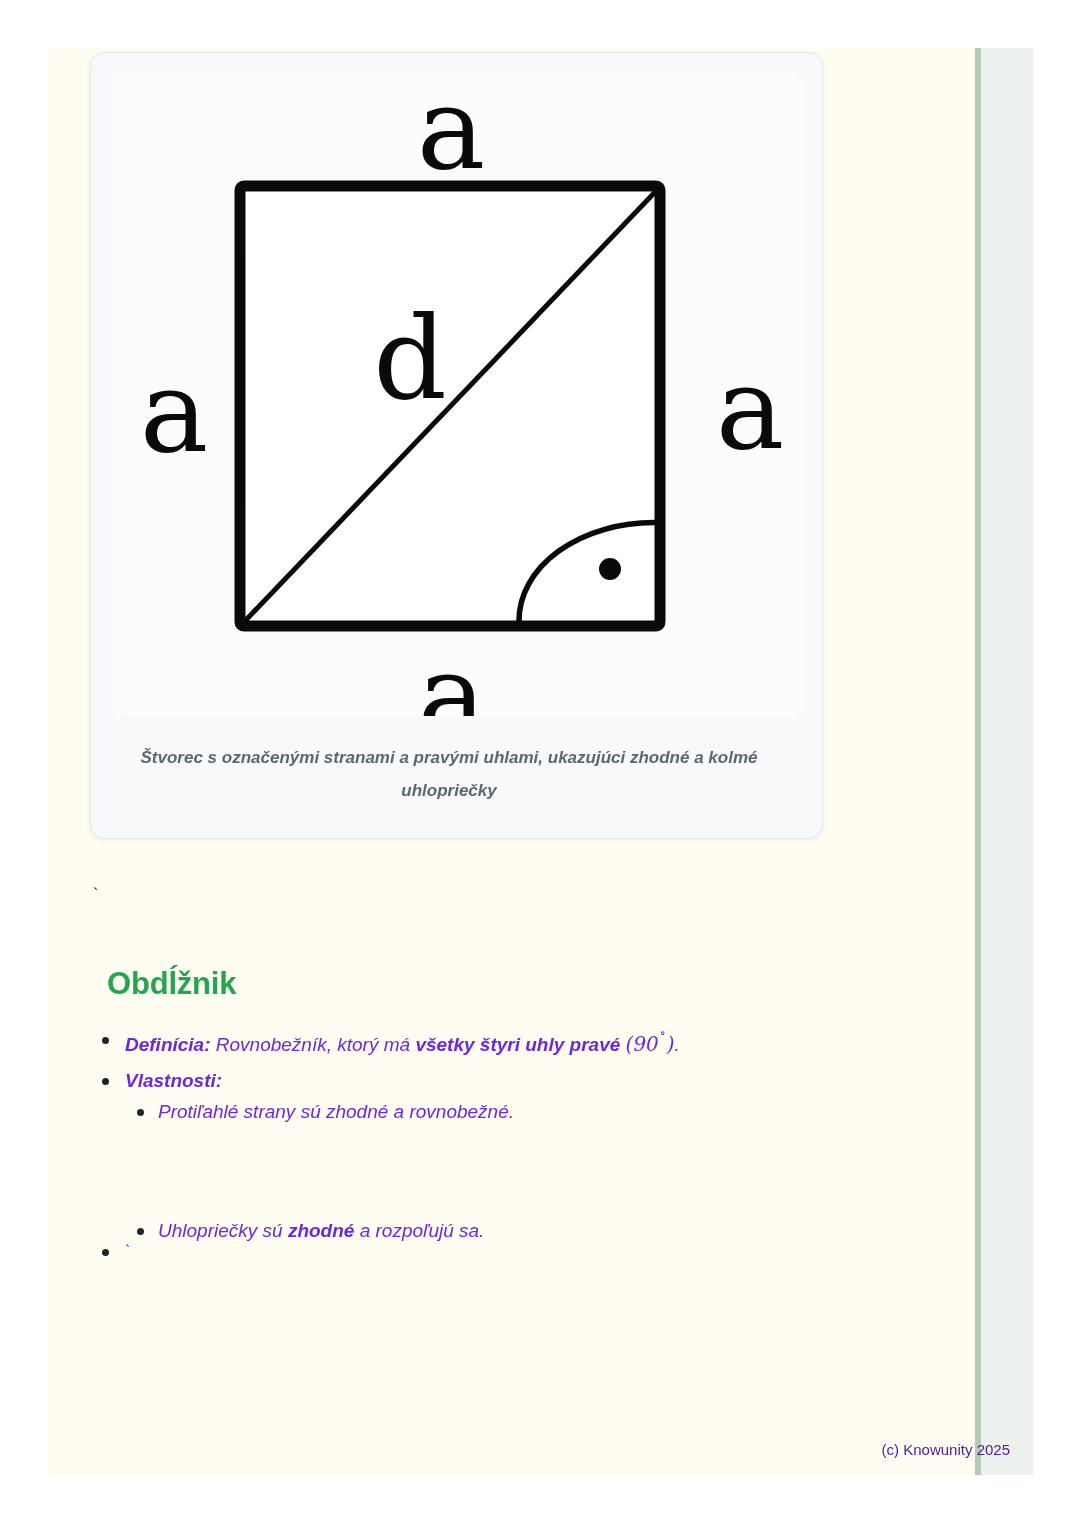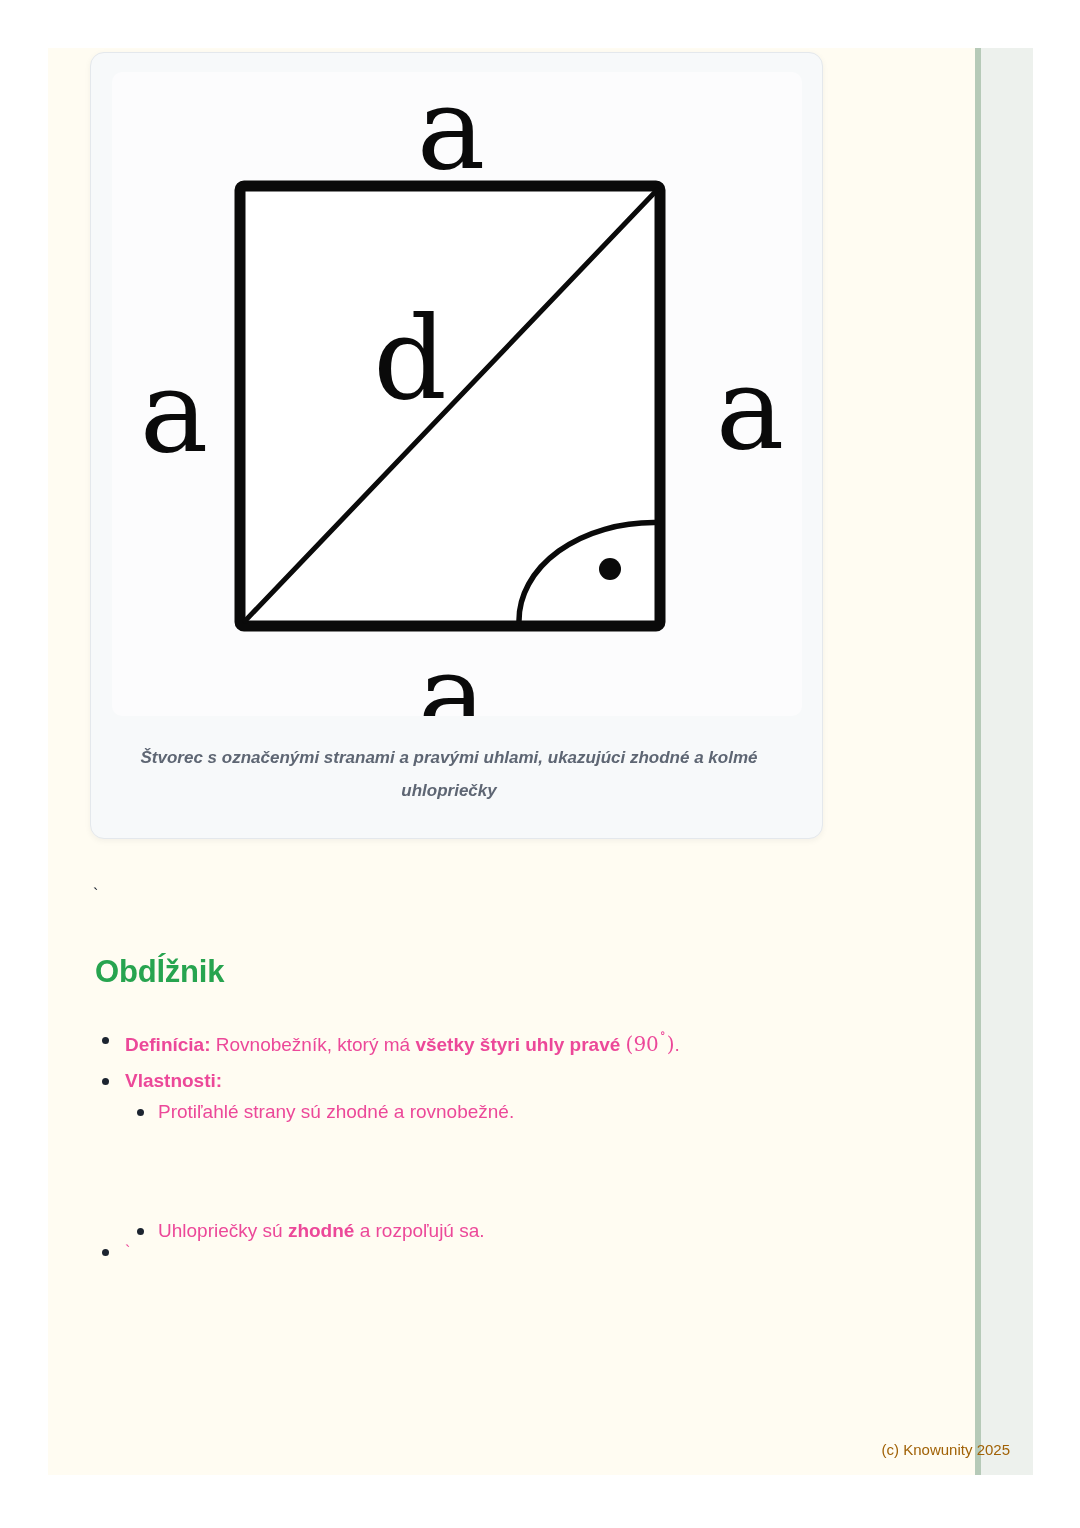--- a/index.html
+++ b/index.html
@@ -13,43 +13,43 @@
   .card{position:absolute;left:90px;top:52px;width:731px;height:785px;background:#f7f9fa;
         border:1px solid #e4e8ec;border-radius:14px;box-shadow:0 2px 6px rgba(16,24,40,.05);}
   .figure{position:absolute;left:21px;top:19px;width:690px;height:644px;background:#fcfcfd;
           border-radius:10px;overflow:hidden;}
   .figure svg{display:block;width:100%;height:100%;}
   .diagram-label{font-family:"DejaVu Serif",serif;fill:#0a0a0a;}
   .caption{position:absolute;left:48px;top:688px;width:620px;text-align:center;
            font-style:italic;font-size:17px;line-height:33px;color:#5e6673;font-weight:bold;}
 
   .tick-top{position:absolute;left:93px;top:886px;font-size:16px;color:#1c2430;}
-  .heading{position:absolute;left:91px;top:950px;margin:4px;font-size:31px;font-weight:700;
+  .heading{position:absolute;left:91px;top:950px;margin:16px;font-size:31px;font-weight:700;
            letter-spacing:-.2px;color:#27a44f;}
 
-  .row{position:absolute;left:92px;width:810px;font-size:19px;line-height:28px;color:#ec4899;}
+  .row{position:absolute;left:92px;width:810px;font-size:19px;line-height:28px;color:#6d28d9;font-style:italic;}
   .row .dot{position:absolute;width:7px;height:7px;border-radius:50%;background:#1c2430;top:11px;}
   .row .dot.lvl1{left:10px;}
   .row .dot.lvl2{left:45px;}
   .row .txt{display:block;}
   .row .txt.lvl1{margin-left:33px;}
   .row .txt.lvl2{margin-left:66px;}
   .row b{font-weight:700;}
   .math{font-family:"DejaVu Serif",serif;font-size:20px;}
   .math-sup{font-family:"DejaVu Serif",serif;font-size:12px;position:relative;top:-7px;margin:0 1px;}
 
   .r-def{top:1026px;}
   .r-props{top:1067px;}
   .r-s1{top:1098px;}
   .r-s2{top:1141px;}
   .r-s3{top:1184px;margin-top:33px;}
   .r-last{top:1238px;}
   .r-last .txt{font-size:16px;}
 
-  .watermark{position:absolute;right:70px;top:1441px;font-size:15px;color:#a16207;}
+  .watermark{position:absolute;right:70px;top:1441px;font-size:15px;color:#4c1d95;}
 </style>
 </head>
 <body>
 
 <div class="canvas">
   <div class="page-bg"></div>
   <div class="edge-divider"></div>
   <div class="edge-panel"></div>
 
   <div class="card">

